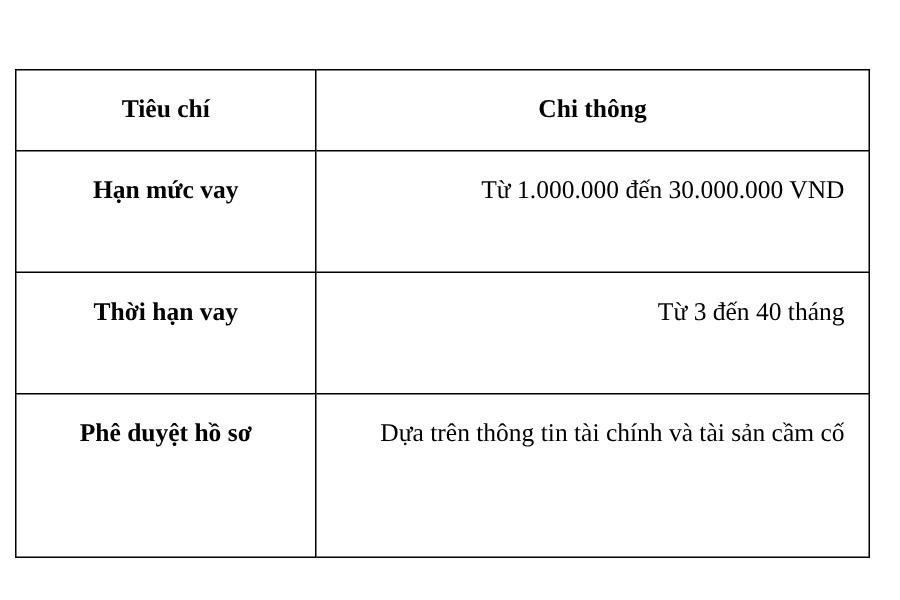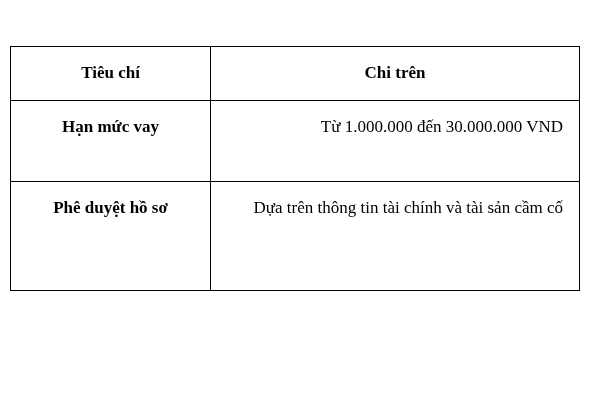--- a/index.html
+++ b/index.html
@@ -67,25 +67,29 @@
 <div class="page">
   <div class="table-wrap">
     <table class="criteria-table">
       <colgroup>
         <col class="col-label">
         <col>
       </colgroup>
       <tbody>
         <tr class="header-row">
           <td>Tiêu chí</td>
-          <td>Chi trên</td>
+          <td>Chi thông</td>
         </tr>
         <tr class="r1">
           <td class="row-label">Hạn mức vay</td>
           <td class="row-detail">Từ 1.000.000 đến 30.000.000 VND</td>
+        </tr>
+        <tr class="r2">
+          <td class="row-label">Thời hạn vay</td>
+          <td class="row-detail">Từ 3 đến 40 tháng</td>
         </tr>
         <tr class="r3">
           <td class="row-label">Phê duyệt hồ sơ</td>
           <td class="row-detail">Dựa trên thông tin tài chính và tài sản cầm cố</td>
         </tr>
       </tbody>
     </table>
   </div>
 </div>
 

